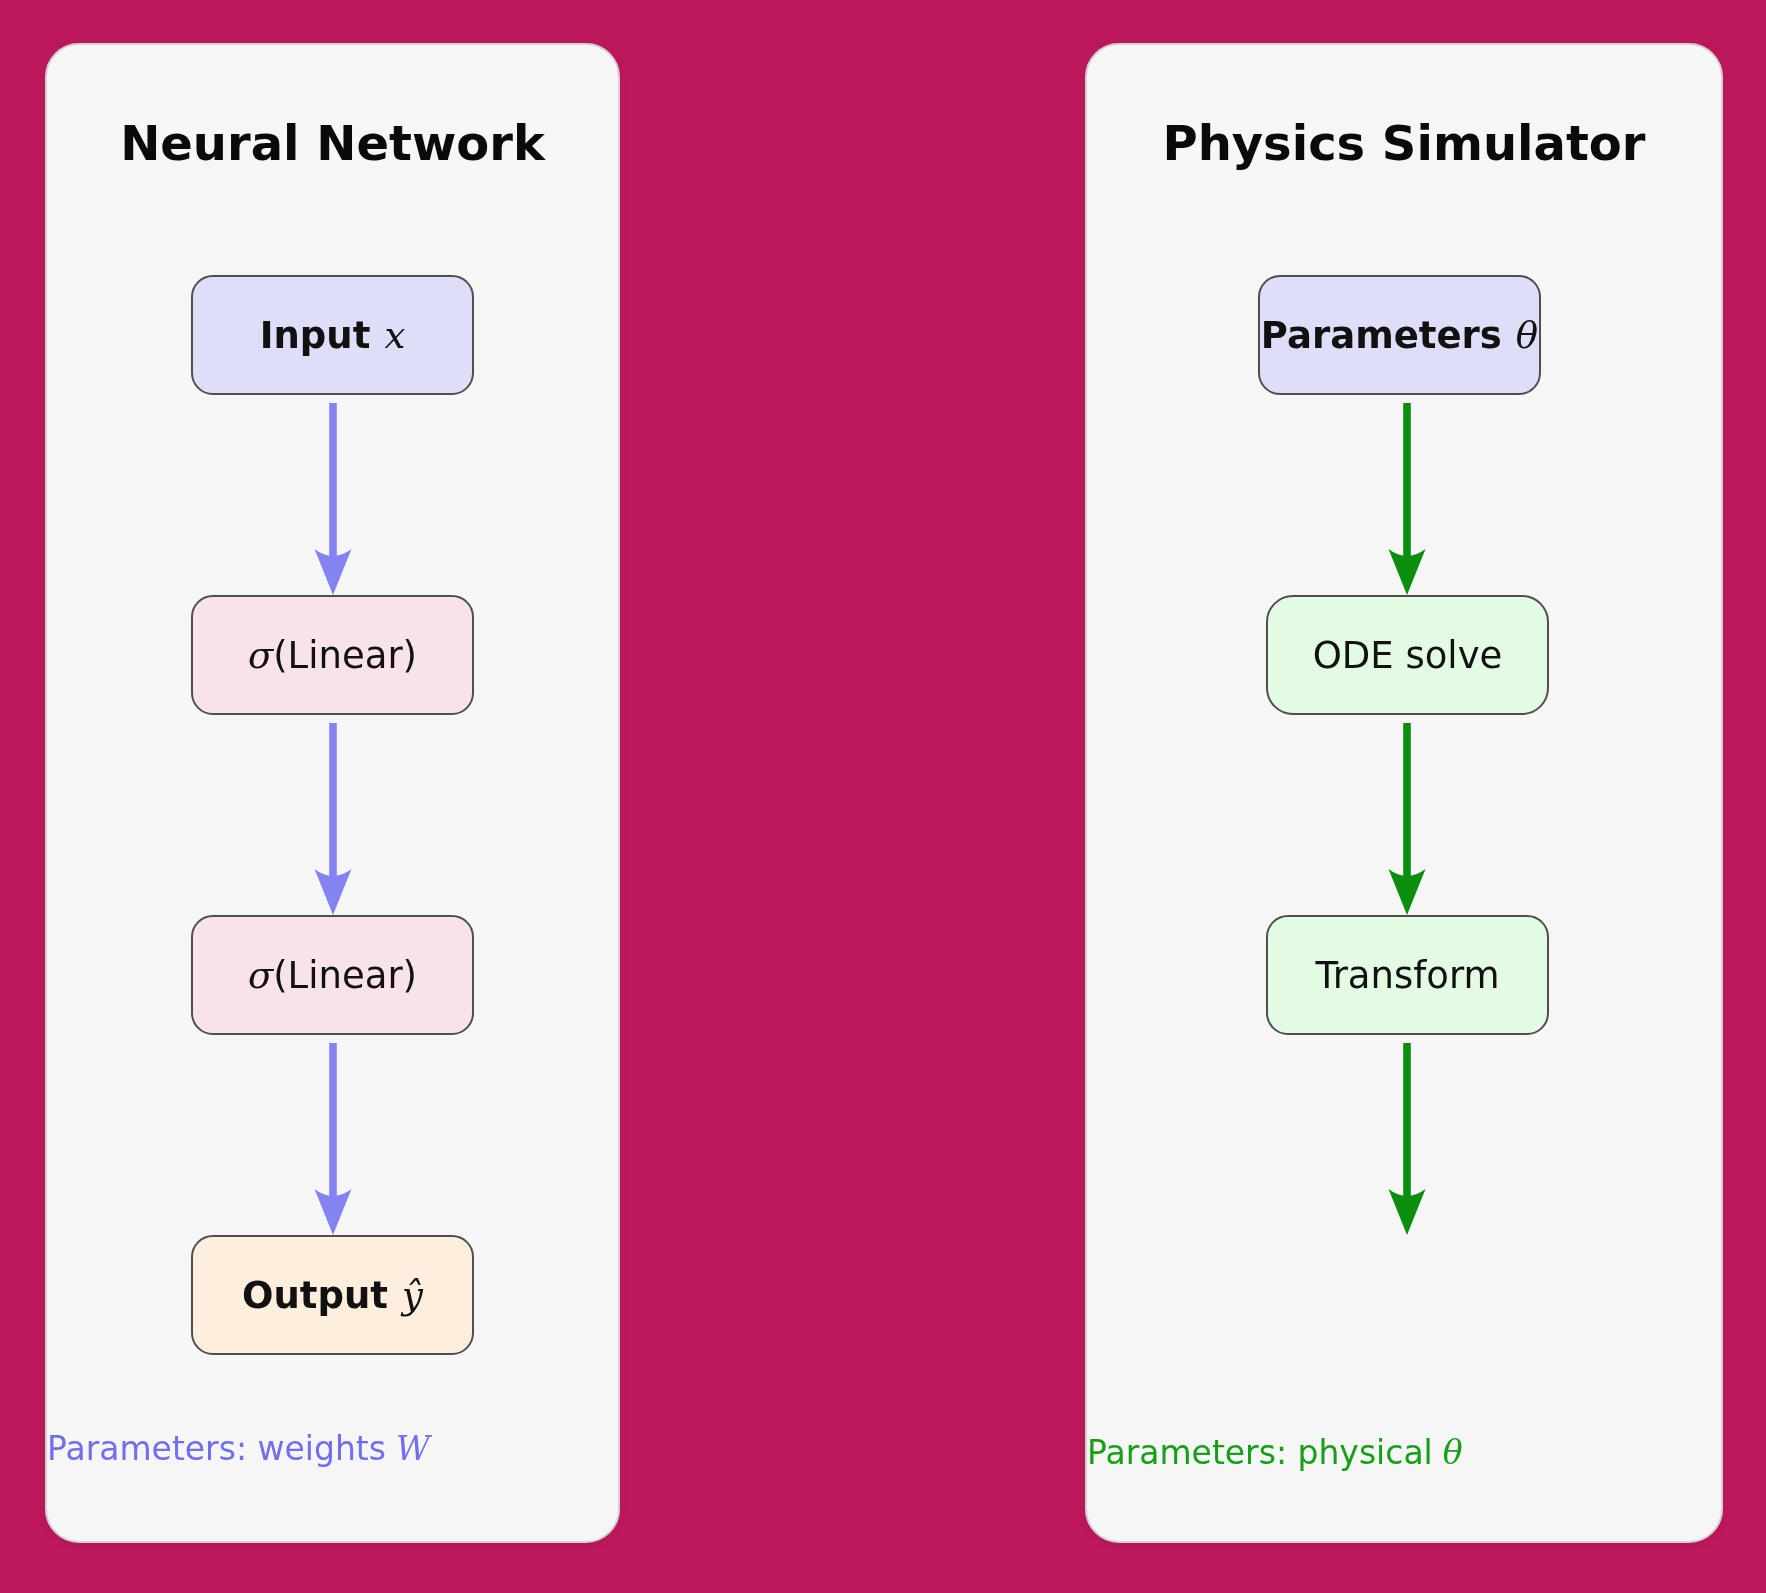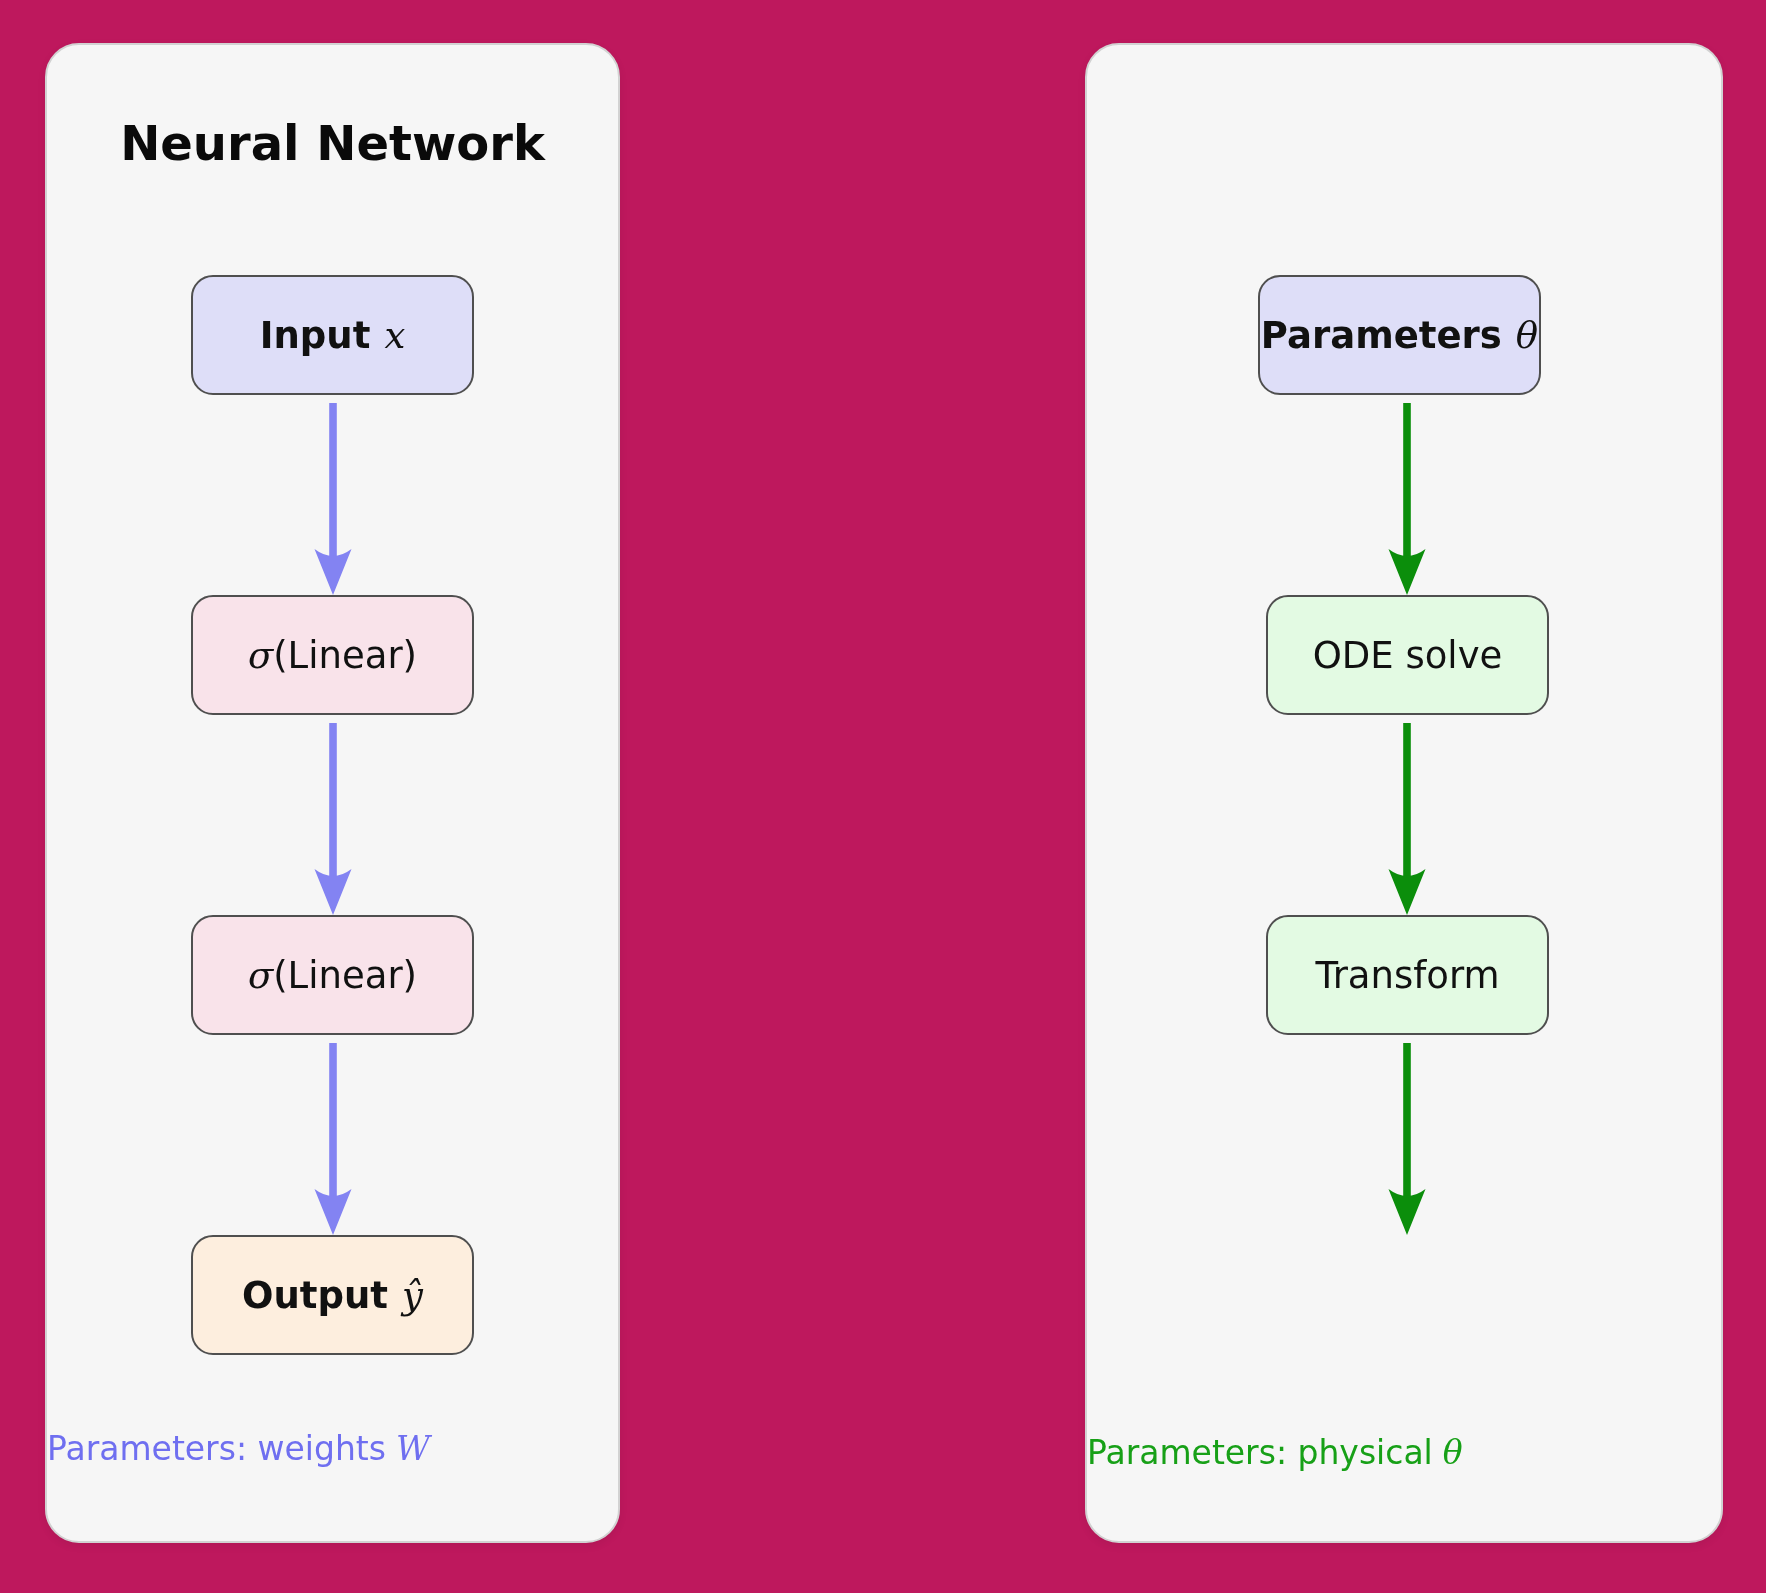--- a/index.html
+++ b/index.html
@@ -74,21 +74,21 @@
   }
 
   
   #nn-node-0 { left: 144px; top: 230px;  width: 283px; }
   #nn-node-1 { left: 144px; top: 550px;  width: 283px; }
   #nn-node-2 { left: 144px; top: 870px;  width: 283px; }
   #nn-node-3 { left: 144px; top: 1190px; width: 283px; }
 
   
   #sim-node-0 { left: 171px; top: 230px;  width: 283px; }
-  #sim-node-1 { left: 179px; top: 550px;  width: 283px; }
+  #sim-node-1 { left: 179px; top: 550px;  width: 283px; border-radius: 27px; }
   #sim-node-2 { left: 179px; top: 870px;  width: 283px; }
   #sim-node-3 { left: 156px; top: 1190px; width: 328px; }
 
   .arrow {
     position: absolute;
     width: 44px;
     height: 192px;
   }
   .arrow-purple { color: #8383f2; }
   .arrow-green  { color: #0b8e0b; }
@@ -152,20 +152,21 @@
     <div class="node fill-output" id="nn-node-3">
       <span class="node-label"><span class="t-bold">Output</span><span class="t-math">ŷ</span></span>
     </div>
 
     <div class="caption" id="nn-caption">
       <span class="cap-text">Parameters: weights</span><span class="cap-math">W</span>
     </div>
   </div>
 
   <div class="panel" id="panel-sim">
+    <div class="panel-title">Physics Simulator</div>
 
     <div class="node fill-param" id="sim-node-0">
       <span class="node-label"><span class="t-bold">Parameters</span><span class="t-math">θ</span></span>
     </div>
 
     <svg class="arrow arrow-green arrow-row-0" viewBox="0 0 44 192">
       <rect x="18.2" y="0" width="7.6" height="154" fill="currentColor"></rect>
       <path d="M22 192 L3.5 146 Q22 160 40.5 146 Z" fill="currentColor"></path>
     </svg>
 

